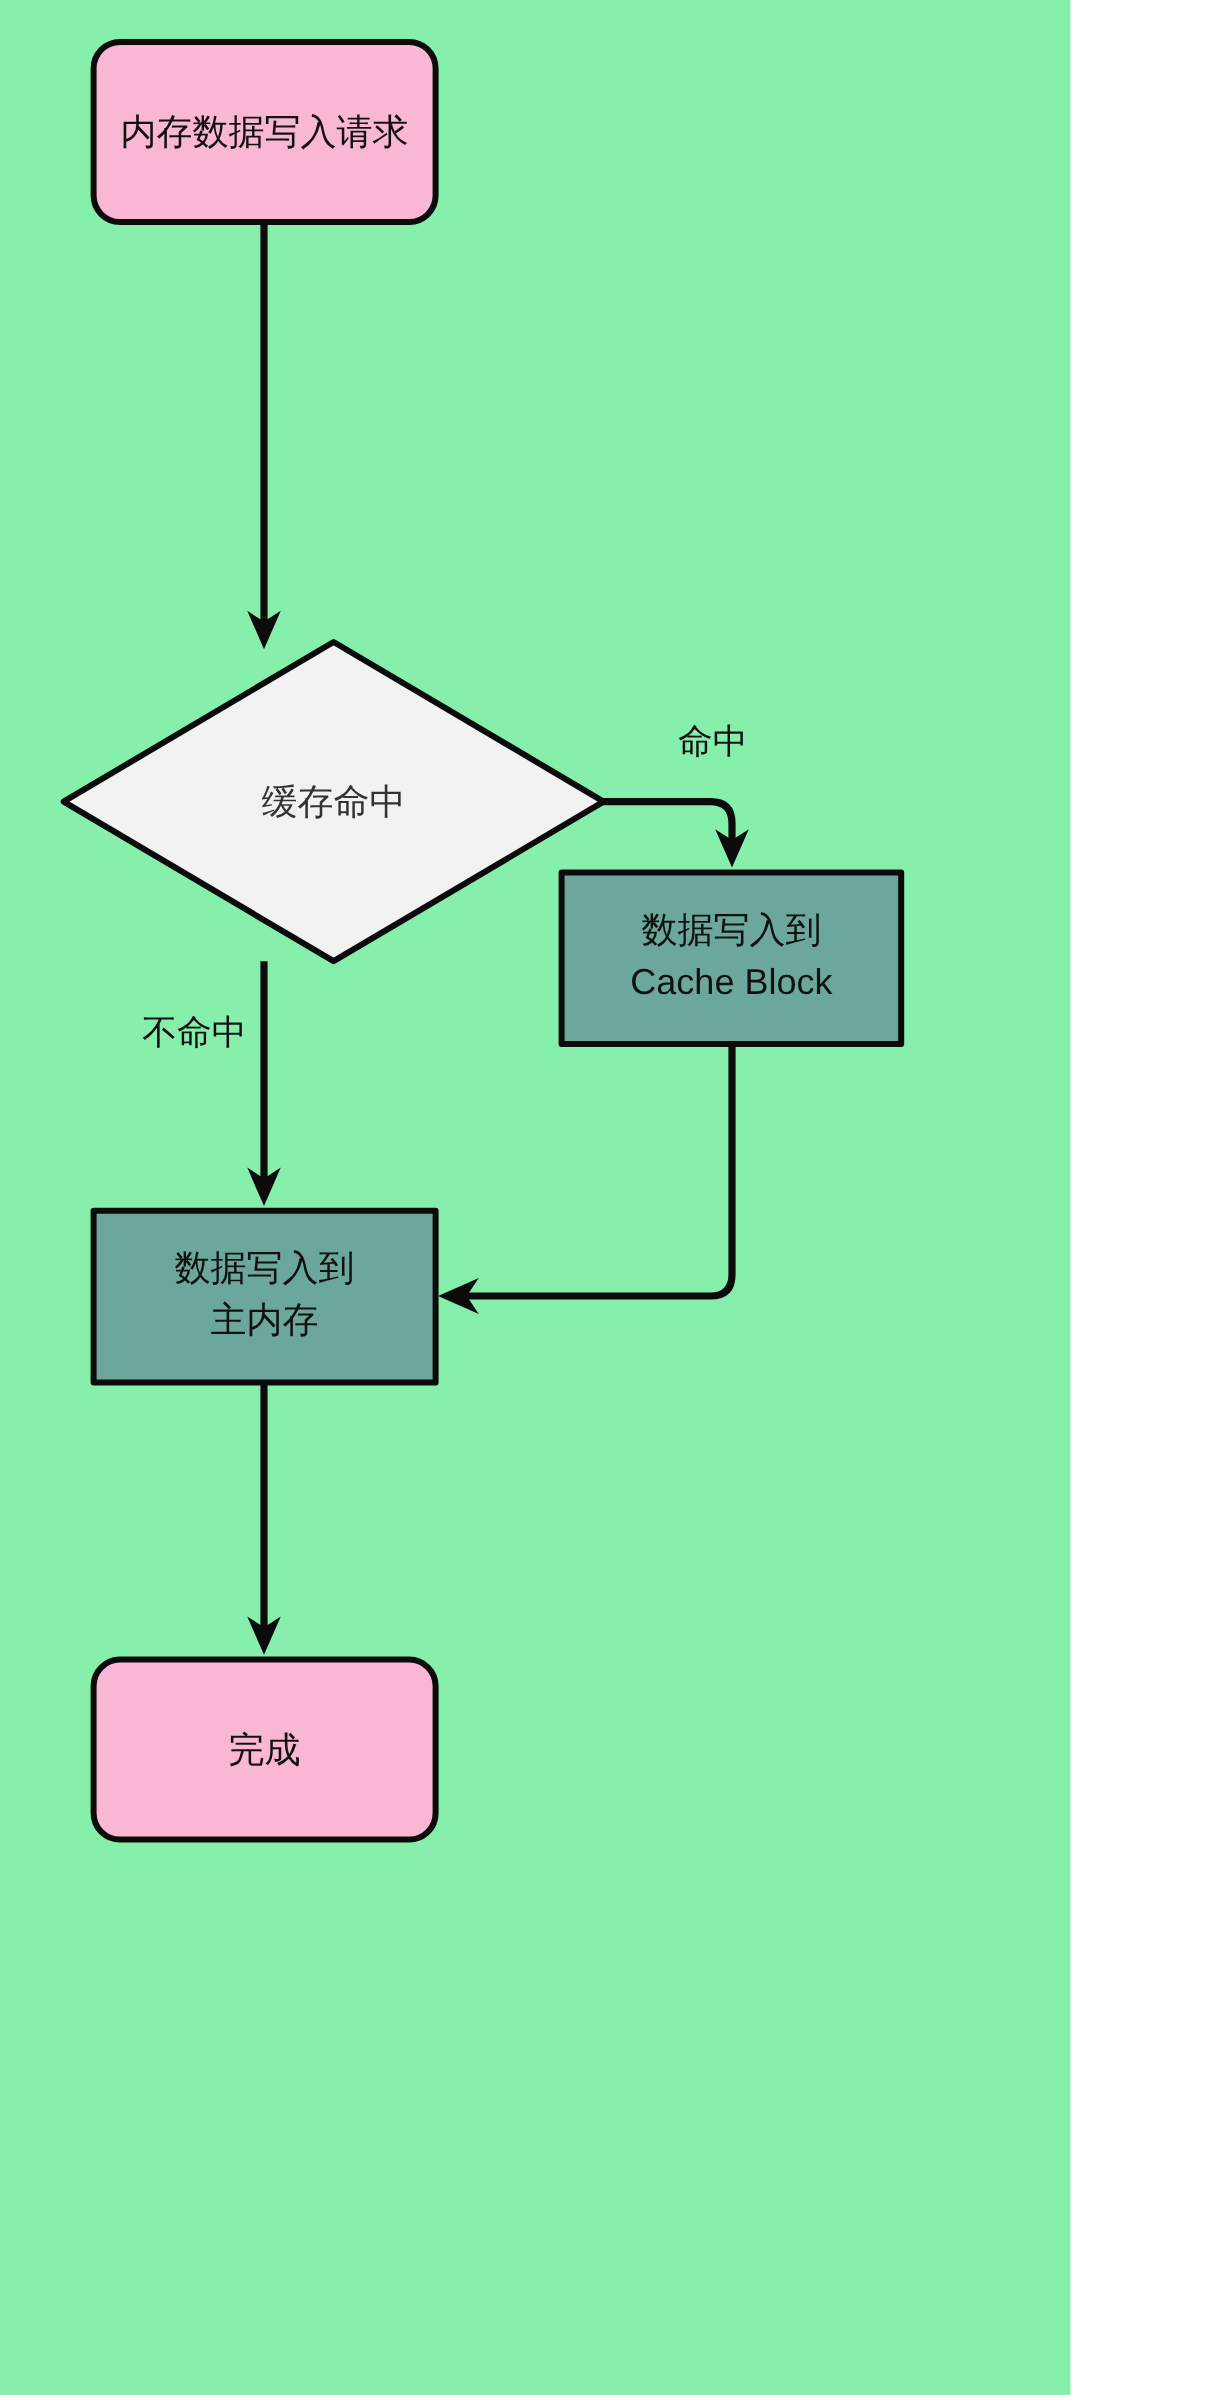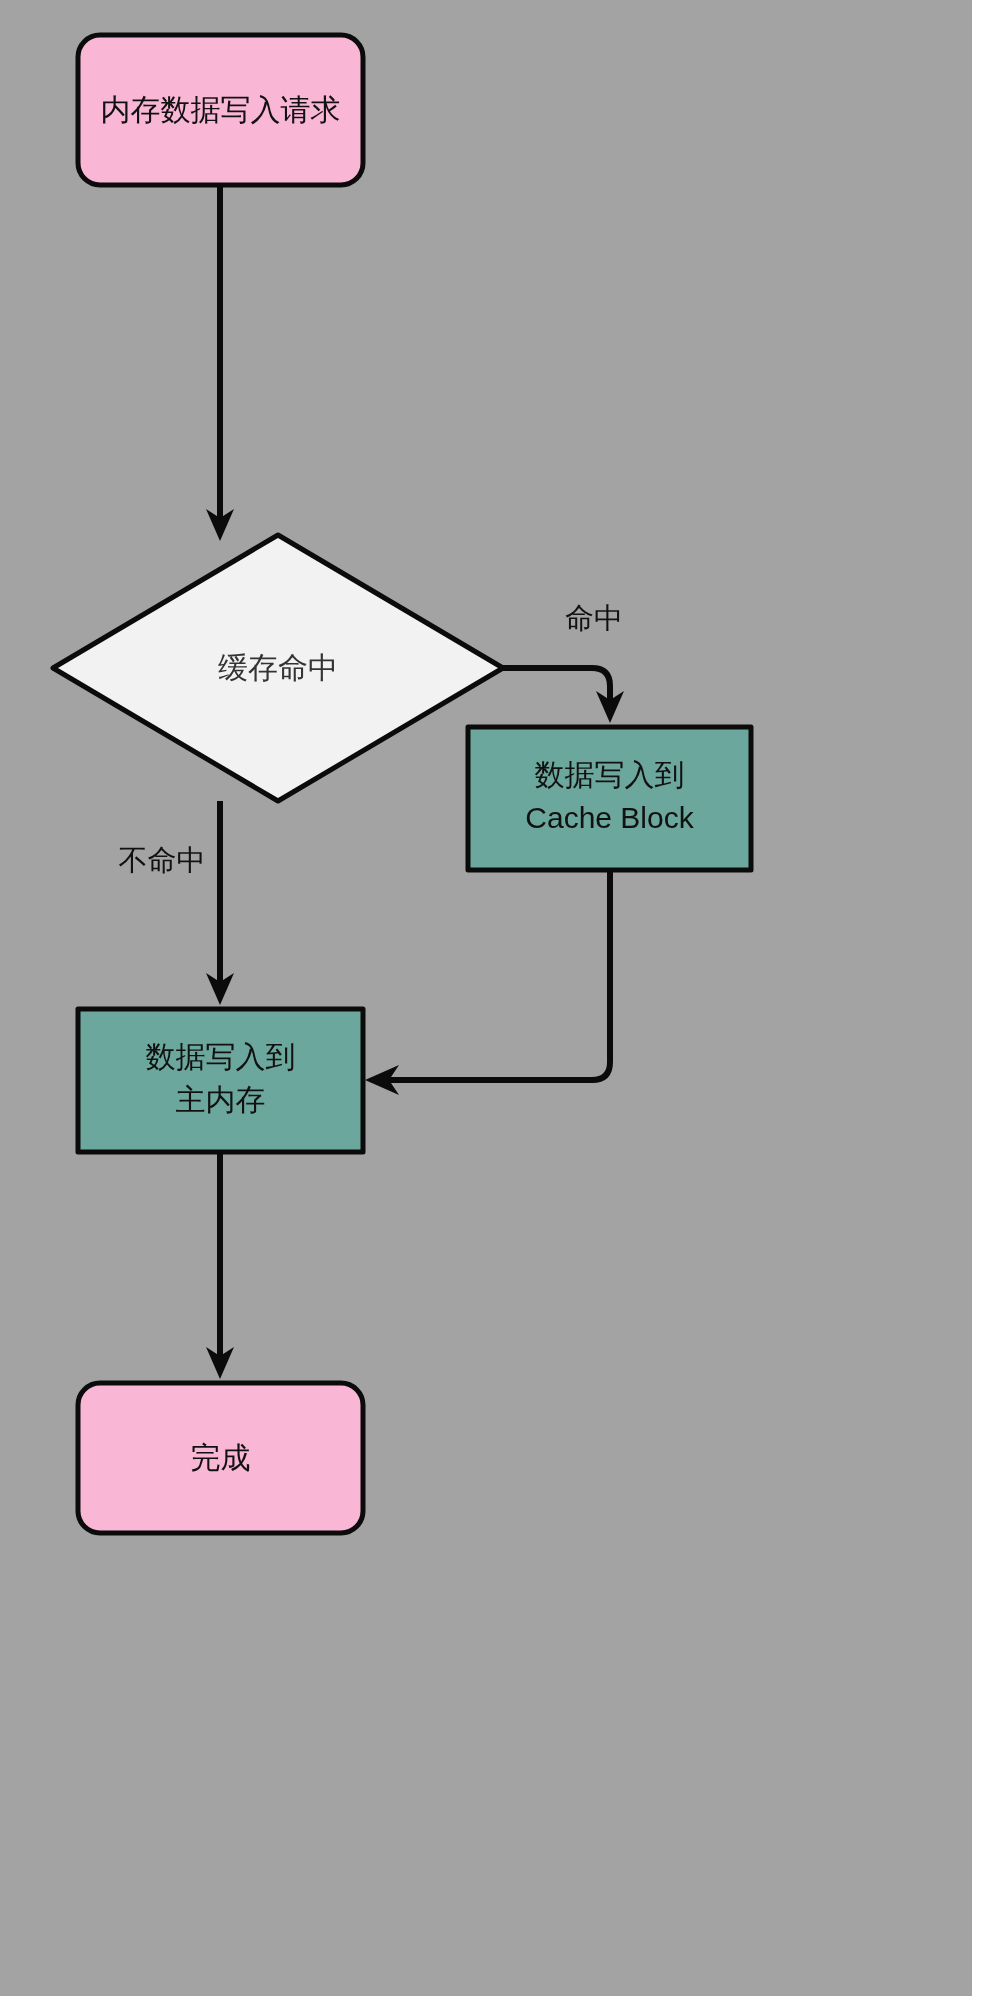--- a/index.html
+++ b/index.html
@@ -8,23 +8,23 @@
     background: #ffffff;
   }
   body {
     width: 1006px;
     height: 1996px;
     font-family: "Liberation Sans", "DejaVu Sans", sans-serif;
     overflow: hidden;
   }
   #flowchart-root {
     position: relative;
-    width: 972px;
+    width: 892px;
     height: 1996px;
-    background: #a3a3a3;
+    background: #86efac;
   }
   svg.diagram {
     display: block;
     width: 1006px;
     height: 1996px;
   }
   .node-shape {
     stroke: #0b0b0b;
     stroke-width: 5;
     stroke-linejoin: round;

